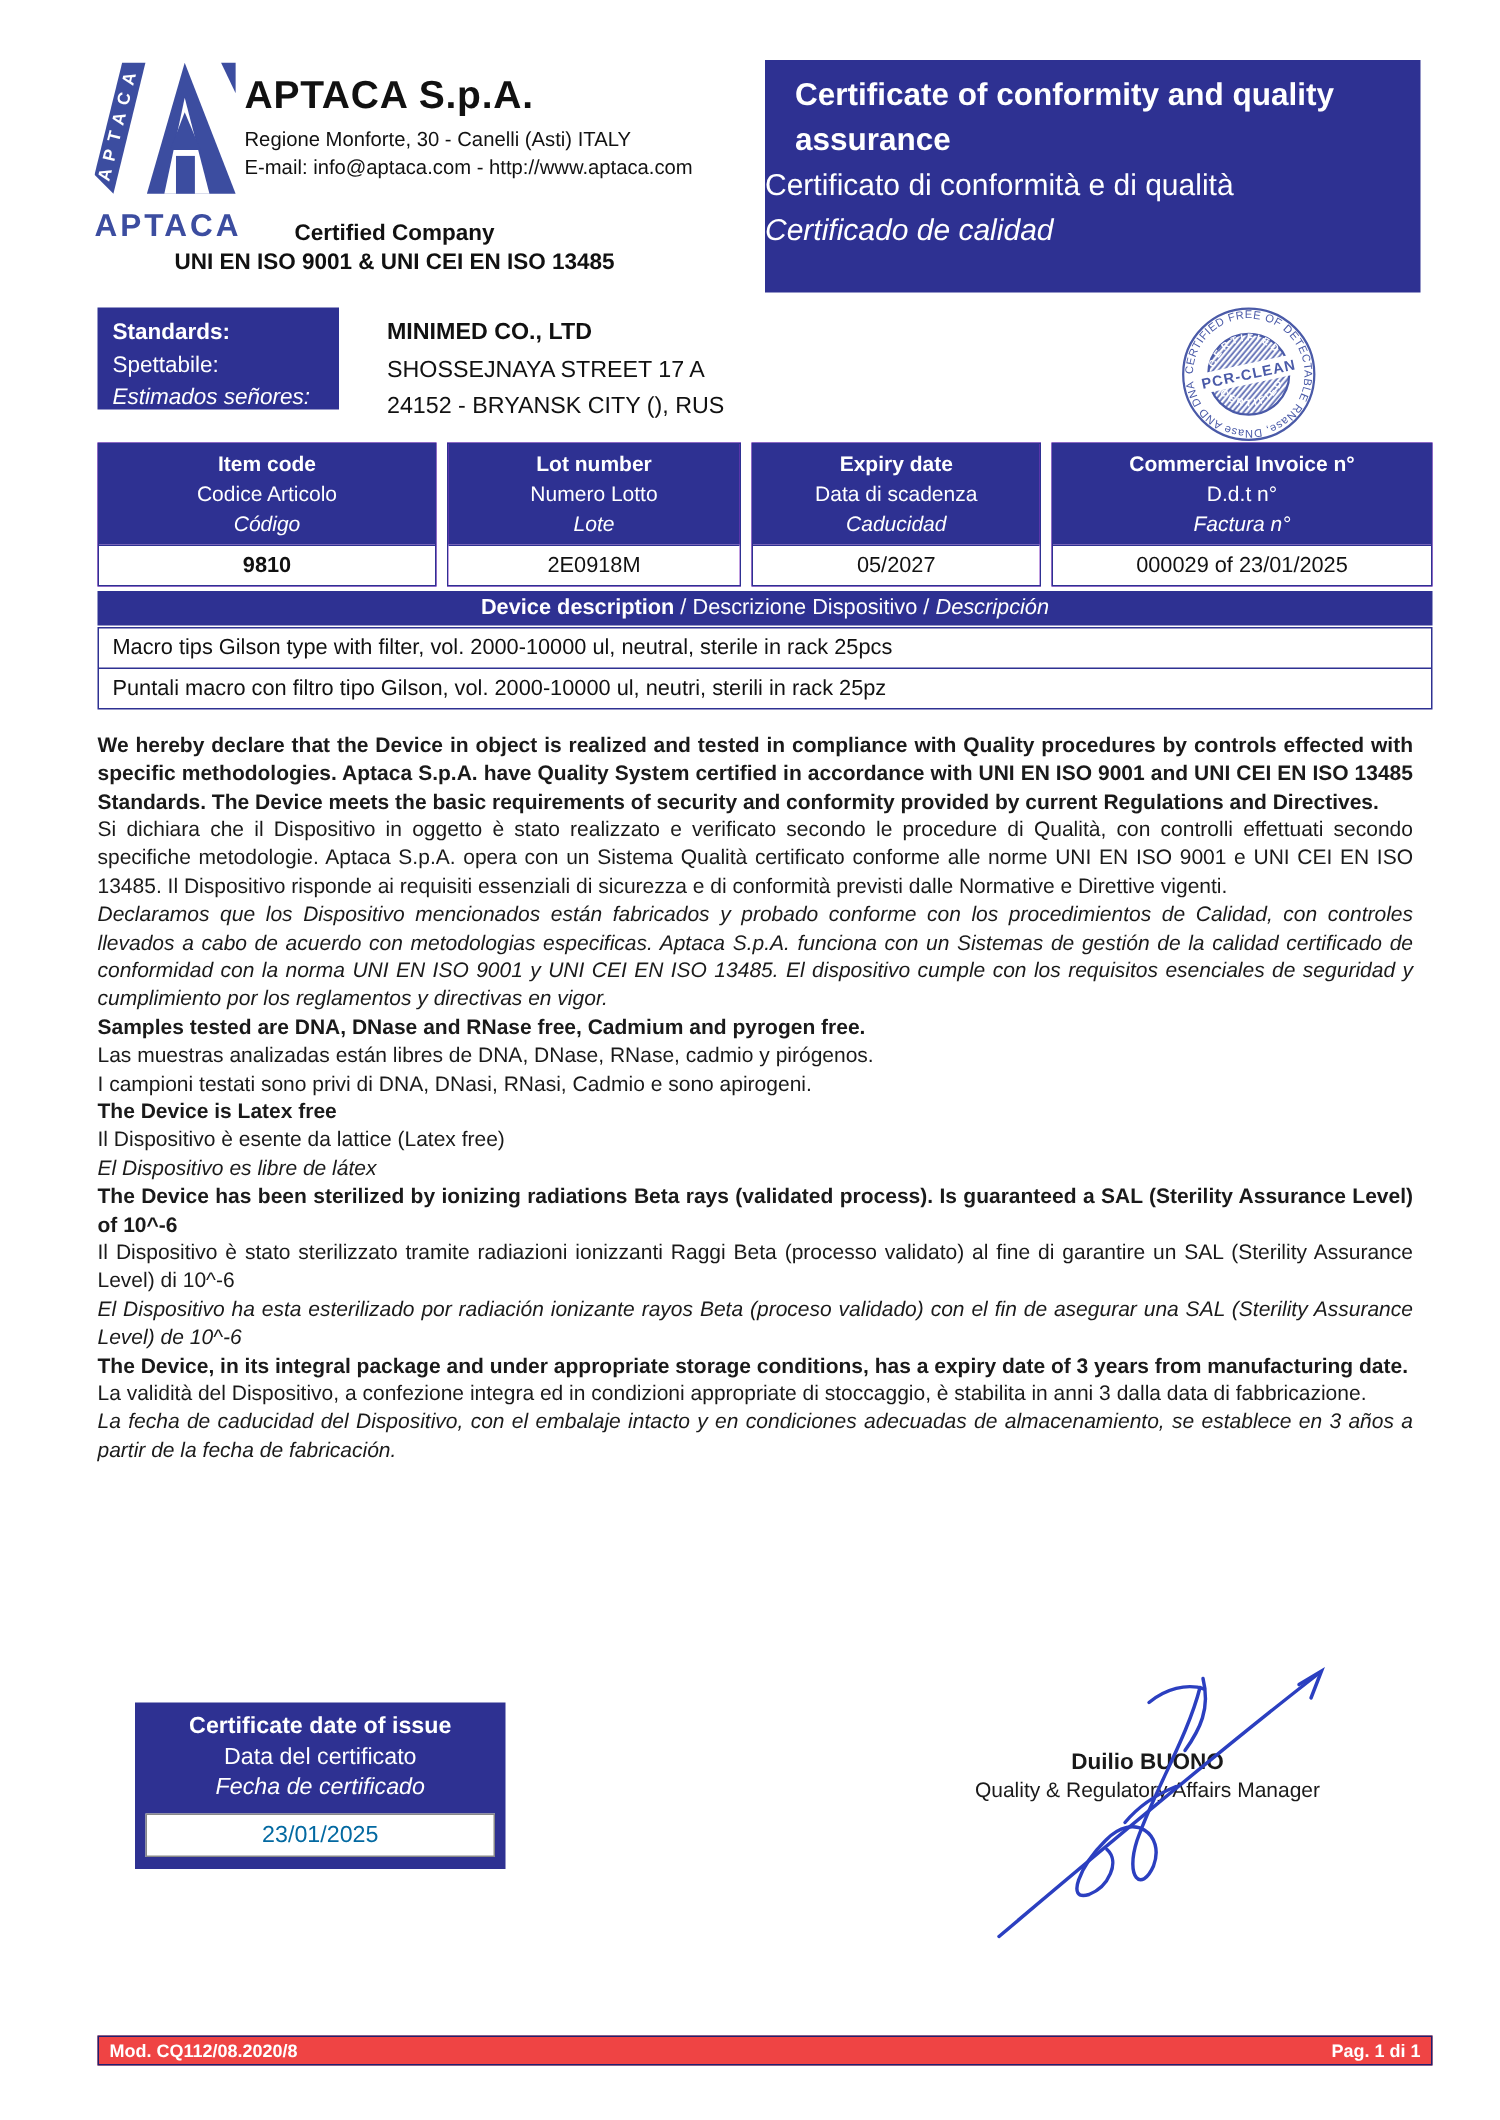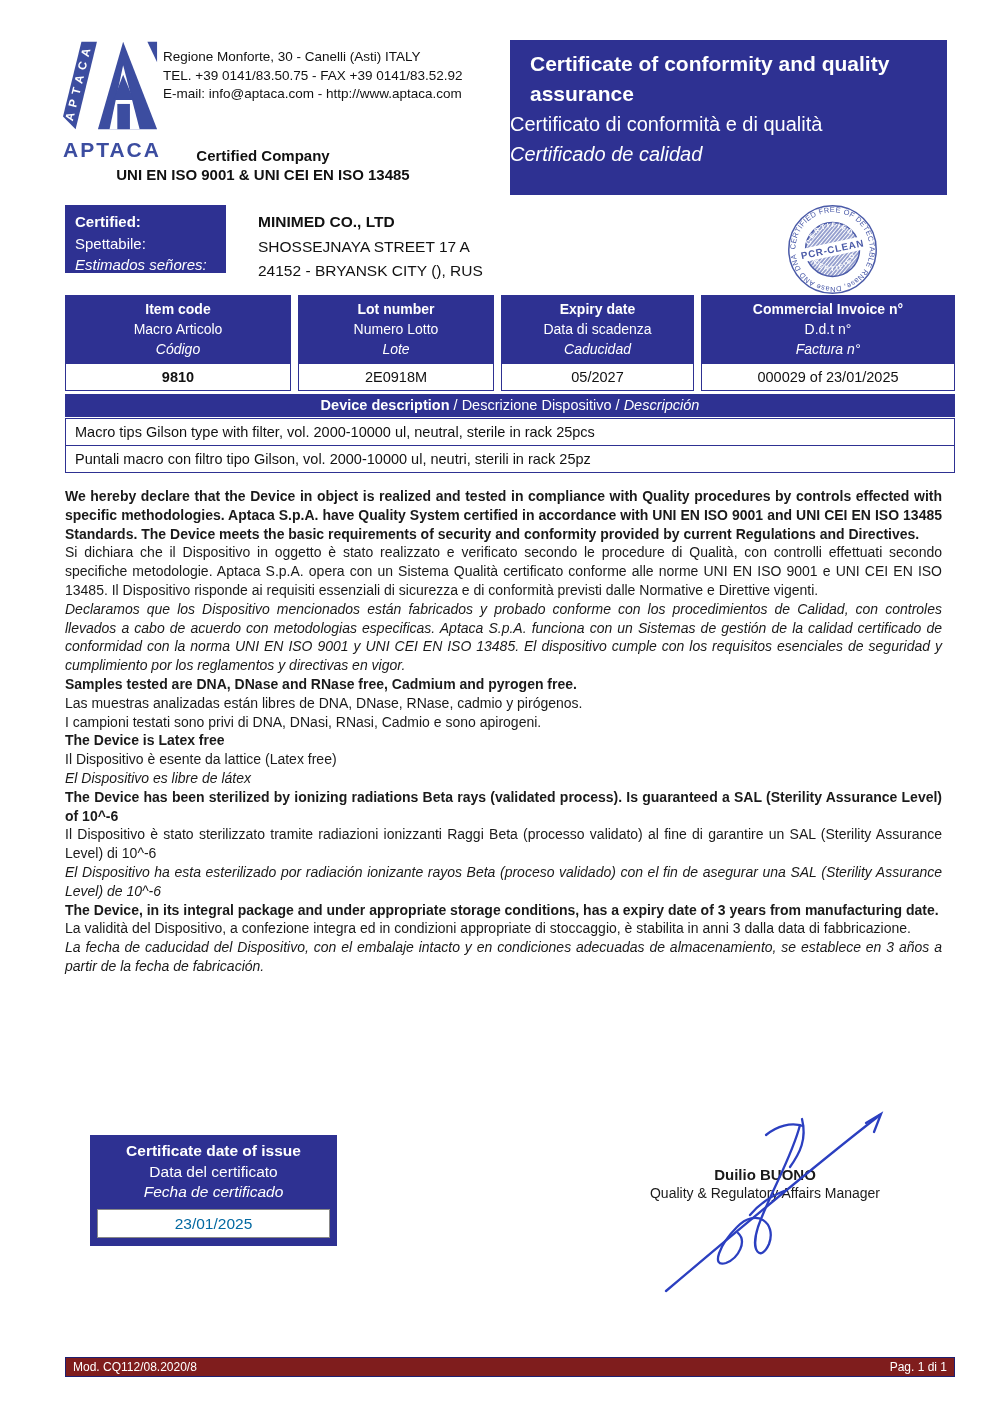--- a/index.html
+++ b/index.html
@@ -63,21 +63,21 @@
 
   
   .sig-text { position:absolute; left:625px; top:1165px; width:280px; text-align:center; line-height:19px; color:#1a1a1a; }
   .sig-name { font-weight:bold; font-size:15px; }
   .sig-role { font-size:14px; }
   .sig-svg { position:absolute; left:650px; top:1095px; width:255px; height:205px; pointer-events:none; }
 
   
   .footer-bar {
     position:absolute; left:65px; top:1357px; width:890px; height:20px;
-    background:#7f1d1d; border:1px solid #1f2070; color:#fff; font-weight:normal; font-size:12px;
+    background:#ef4444; border:1px solid #1f2070; color:#fff; font-weight:bold; font-size:12px;
     display:flex; justify-content:space-between; align-items:center; padding:0 7px;
   }
 </style>
 </head>
 <body>
 
 <div class="page">
 
   <div class="logo-block">
     <svg width="97" height="96" viewBox="0 0 100 95">
@@ -86,38 +86,38 @@
       <polygon points="36,92 62,2 97,92" fill="#3c4da0"></polygon>
       <polygon points="48,92 62,26 79,92" fill="#ffffff"></polygon>
       <polygon points="62,36 52,62 73,62" fill="#3c4da0"></polygon>
       <rect x="56" y="66" width="13" height="26" fill="#3c4da0"></rect>
       <polygon points="87,2 97,2 97,23" fill="#3c4da0"></polygon>
     </svg>
     <div class="logo-wordmark">APTACA</div>
   </div>
 
   <div class="company-info">
+    <div class="company-name">APTACA S.p.A.</div>
     <div class="company-line">Regione Monforte, 30 - Canelli (Asti) ITALY</div>
-    <div class="company-line">TEL.  +39 0141/83.50.75 - FAX +39 0141/83.52.92</div>
     <div class="company-line">E-mail: info@aptaca.com - http://www.aptaca.com</div>
   </div>
 
   <div class="certified-block">
     <div>Certified Company</div>
     <div>UNI EN ISO 9001 &amp; UNI CEI EN ISO 13485</div>
   </div>
 
   <div class="title-box">
     <div class="t-en">Certificate of conformity and quality assurance</div>
     <div class="t-it">Certificato di conformità e di qualità</div>
     <div class="t-es">Certificado de calidad</div>
   </div>
 
   <div class="esteemed-box">
-    <div class="b">Certified:</div>
+    <div class="b">Standards:</div>
     <div>Spettabile:</div>
     <div class="i">Estimados señores:</div>
   </div>
   <div class="recipient">
     <div class="b">MINIMED CO., LTD</div>
     <div>SHOSSEJNAYA STREET 17 A</div>
     <div>24152 - BRYANSK CITY (), RUS</div>
   </div>
 
   <svg class="seal" viewBox="0 0 100 100">
@@ -144,21 +144,21 @@
       <text font-family="Liberation Sans, sans-serif" font-size="7" font-weight="bold" fill="#ffffff" letter-spacing="2.2">
         <textPath href="#arcBottom" startOffset="50%" text-anchor="middle">CERTIFIED</textPath>
       </text>
     </g>
   </svg>
 
   <div class="info-table">
     <div class="col c1">
       <div class="col-h">
         <div class="b">Item code</div>
-        <div>Macro Articolo</div>
+        <div>Codice Articolo</div>
         <div class="i">Código</div>
       </div>
       <div class="col-v b">9810</div>
     </div>
     <div class="col c2">
       <div class="col-h">
         <div class="b">Lot number</div>
         <div>Numero Lotto</div>
         <div class="i">Lote</div>
       </div>

